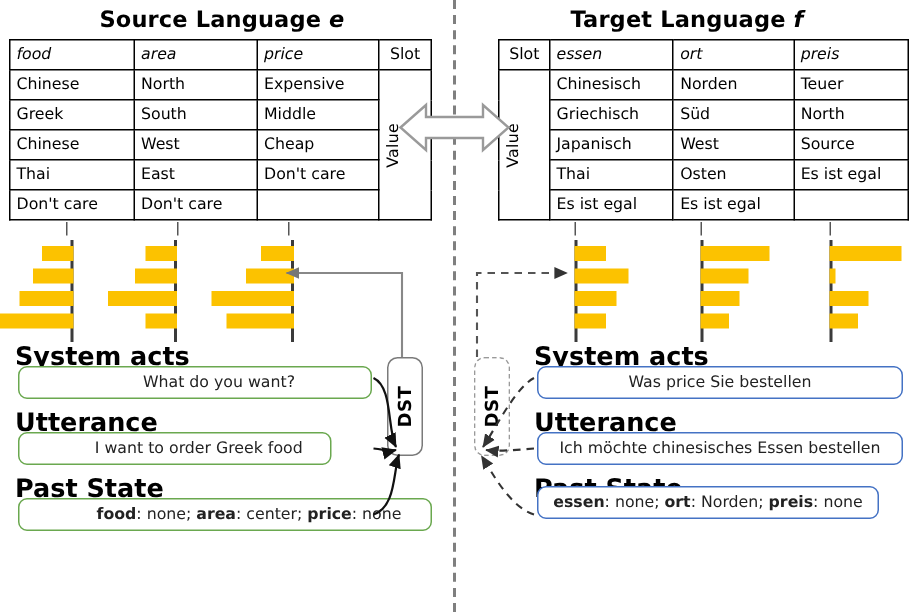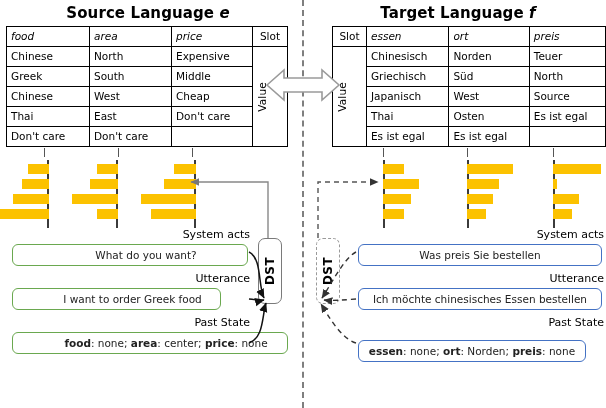--- a/index.html
+++ b/index.html
@@ -65,21 +65,21 @@
   .bar{
     position:absolute;height:10px;background:#FCC200;
   }
   .bargroup.left .axis{right:0;}
   .bargroup.left .bar{right:0;}
   .bargroup.right .axis{left:0;}
   .bargroup.right .bar{left:0;}
 
   
   .caption{
-    position:absolute;text-align:right;font-size:11px;font-weight:normal;color:#000;
+    position:absolute;text-align:left;font-size:17px;font-weight:bold;color:#000;
   }
 
   
   .msgbox{
     position:absolute;box-sizing:border-box;height:22px;border-radius:6px;
     background:#fff;display:flex;align-items:center;justify-content:center;
     font-size:10.5px;color:#222;white-space:nowrap;padding:0 4px;
   }
   .msgbox.green{border:1.6px solid #6AA84F;padding-left:36px;}
   .msgbox.blue{border:1.6px solid #4472C4;}
@@ -268,30 +268,30 @@
   <div class="bargroup right" id="g5" style="left:243px;top:160px;width:62px;">
     <div class="axis"></div>
     <div class="bar" style="top: 4px; width: 48px; background: rgb(252, 194, 0);"></div>
     <div class="bar" style="top: 19px; width: 4px; background: rgb(252, 194, 0);"></div>
     <div class="bar" style="top: 34px; width: 26px; background: rgb(252, 194, 0);"></div>
     <div class="bar" style="top: 49px; width: 19px; background: rgb(252, 194, 0);"></div>
   </div>
 
   <div class="caption" style="left:46px;top:228px;width:248px;">System acts</div>
   <div class="msgbox blue" style="left:48px;top:244px;width:244px;">
-    <span>Was preis Sie bestellen</span>
+    <span>Was price Sie bestellen</span>
   </div>
 
   <div class="caption" style="left:46px;top:272px;width:248px;">Utterance</div>
   <div class="msgbox blue" style="left:48px;top:288px;width:244px;">
     <span>Ich möchte chinesisches Essen bestellen</span>
   </div>
 
   <div class="caption" style="left:46px;top:316px;width:248px;">Past State</div>
-  <div class="msgbox blue" style="left:48px;top:340px;width:228px;">
+  <div class="msgbox blue" style="left:48px;top:324px;width:228px;">
     <span>
       <b>essen</b><span>: none; </span><b>ort</b><span>: Norden; </span><b>preis</b><span>: none</span>
     </span>
   </div>
 
   <div class="dstbox dashed" style="left:6px;top:238px;">
     <span>DST</span>
   </div>
 </div>
 

